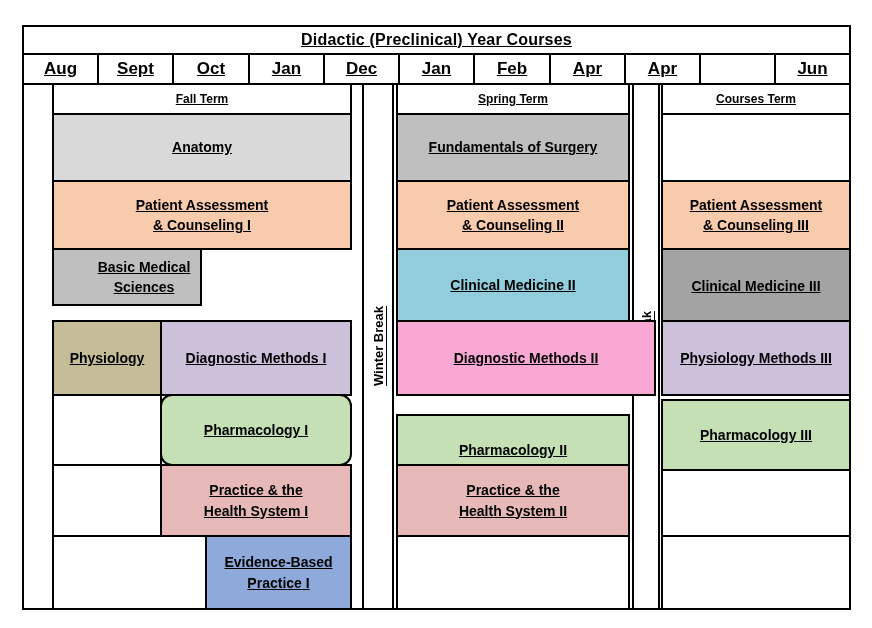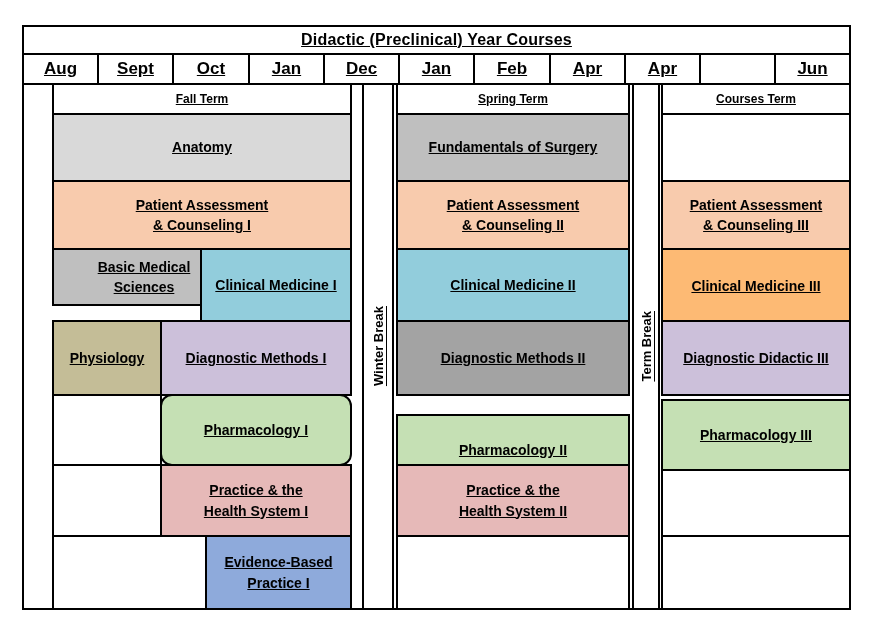--- a/index.html
+++ b/index.html
@@ -76,37 +76,36 @@
   <div class="abs bordered" style="left:396px;top:535px;width:234px;height:75px"></div>
   <div class="abs bordered" style="left:661px;top:113px;width:190px;height:69px"></div>
   <div class="abs bordered" style="left:661px;top:464px;width:190px;height:73px"></div>
   <div class="abs bordered" style="left:661px;top:535px;width:190px;height:75px"></div>
 
   <div class="abs bordered cell course" style="left: 52px; top: 113px; width: 300px; height: 69px; background-color: rgb(217, 217, 217);">Anatomy</div>
   <div class="abs bordered cell course" style="left: 52px; top: 180px; width: 300px; height: 70px; background-color: rgb(248, 203, 173);">Patient Assessment
 &amp; Counseling I</div>
   <div class="abs bordered cell course" style="left: 52px; top: 248px; width: 150px; height: 58px; background-color: rgb(191, 191, 191); padding-left: 38px;">Basic Medical
 Sciences</div>
-  <div class="abs bordered cell course" style="left: 200px; top: 248px; width: 152px; height: 74px; background-color: rgb(146, 205, 220);">Clinical Medicine I</div>
   <div class="abs bordered cell course" style="left: 52px; top: 320px; width: 110px; height: 76px; background-color: rgb(196, 189, 151);">Physiology</div>
   <div class="abs bordered cell course" style="left: 160px; top: 320px; width: 192px; height: 76px; background-color: rgb(204, 192, 218);">Diagnostic Methods I</div>
   <div class="abs bordered cell course" style="left: 160px; top: 394px; width: 192px; height: 72px; background-color: rgb(197, 224, 180); border-radius: 12px;">Pharmacology I</div>
   <div class="abs bordered cell course" style="left: 160px; top: 464px; width: 192px; height: 73px; background-color: rgb(230, 185, 184);">Practice &amp; the
 Health System I</div>
   <div class="abs bordered cell course" style="left: 205px; top: 535px; width: 147px; height: 75px; background-color: rgb(142, 170, 219);">Evidence-Based
 Practice I</div>
 
   <div class="abs bordered cell course" style="left: 396px; top: 113px; width: 234px; height: 69px; background-color: rgb(191, 191, 191);">Fundamentals of Surgery</div>
   <div class="abs bordered cell course" style="left: 396px; top: 180px; width: 234px; height: 70px; background-color: rgb(248, 203, 173);">Patient Assessment
 &amp; Counseling II</div>
   <div class="abs bordered cell course" style="left: 396px; top: 248px; width: 234px; height: 74px; background-color: rgb(146, 205, 220);">Clinical Medicine II</div>
-  <div class="abs bordered cell course" style="left: 396px; top: 320px; width: 234px; height: 76px; background-color: #a3a3a3;">Diagnostic Methods II</div>
+  <div class="abs bordered cell course" style="left: 396px; top: 320px; width: 260px; height: 76px; background-color: #f9a8d4;">Diagnostic Methods II</div>
   <div class="abs bordered cell course" style="left: 396px; top: 394px; width: 234px; height: 72px; background-color: rgb(197, 224, 180); margin-top: 20px;">Pharmacology II</div>
   <div class="abs bordered cell course" style="left: 396px; top: 464px; width: 234px; height: 73px; background-color: rgb(230, 185, 184);">Practice &amp; the
 Health System II</div>
 
   <div class="abs bordered cell course" style="left: 661px; top: 180px; width: 190px; height: 70px; background-color: rgb(248, 203, 173);">Patient Assessment
 &amp; Counseling III</div>
-  <div class="abs bordered cell course" style="left: 661px; top: 248px; width: 190px; height: 76px; background-color: #fdba74;">Clinical Medicine III</div>
-  <div class="abs bordered cell course" style="left: 661px; top: 320px; width: 190px; height: 76px; background-color: rgb(204, 192, 218);">Diagnostic Didactic III</div>
+  <div class="abs bordered cell course" style="left: 661px; top: 248px; width: 190px; height: 76px; background-color: #a3a3a3;">Clinical Medicine III</div>
+  <div class="abs bordered cell course" style="left: 661px; top: 320px; width: 190px; height: 76px; background-color: rgb(204, 192, 218);">Physiology Methods III</div>
   <div class="abs bordered cell course" style="left: 661px; top: 399px; width: 190px; height: 72px; background-color: rgb(197, 224, 180);">Pharmacology III</div>
 
 </div>
 
 </body></html>

